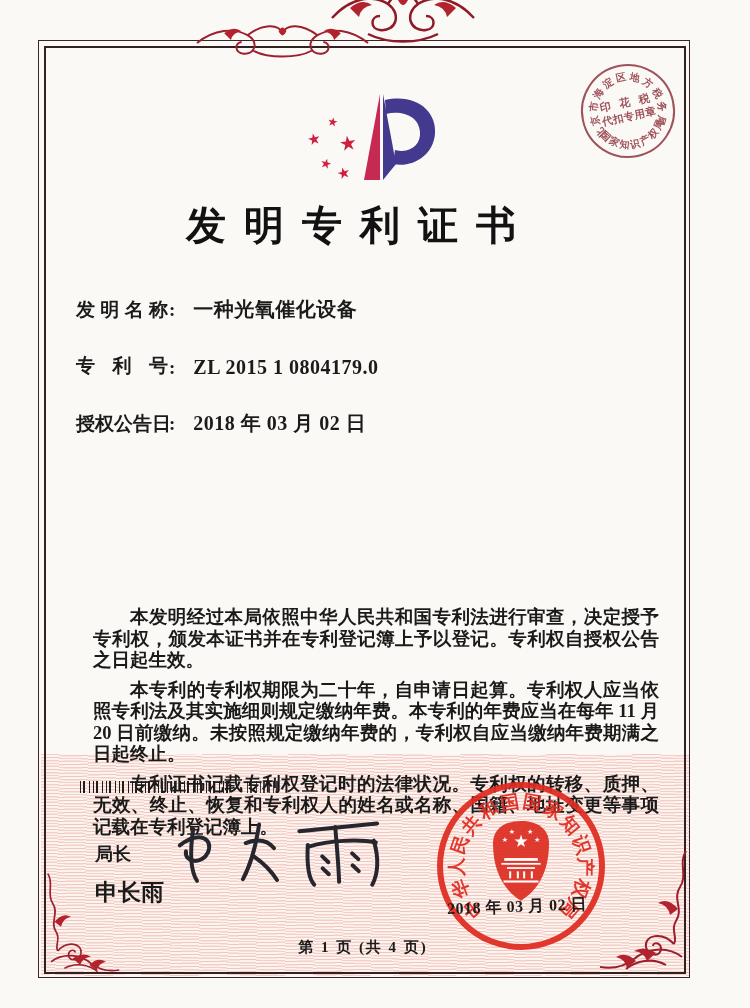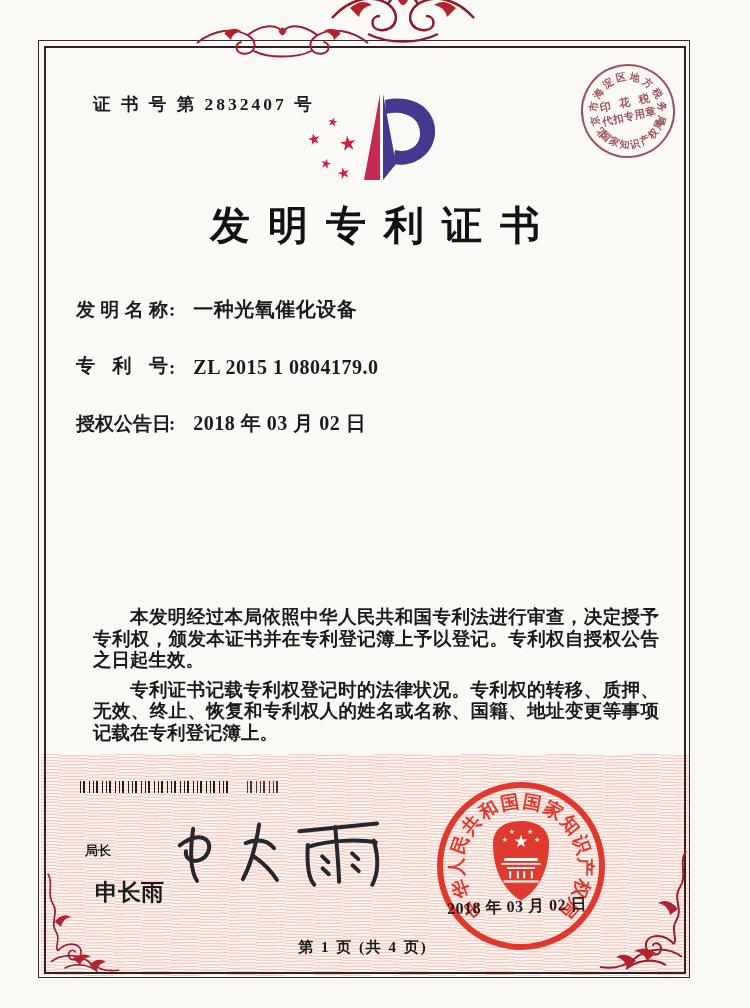--- a/index.html
+++ b/index.html
@@ -24,42 +24,42 @@
   
   .orn{position:absolute;z-index:3;}
   .orn-top-flourish{left:195px;top:21px;width:175px;height:42px;}
   .orn-top-cut{left:328px;top:-16px;width:150px;height:62px;}
   .orn-corner-bl{left:33px;top:872px;width:96px;height:108px;}
   .orn-corner-br{left:596px;top:848px;width:100px;height:132px;transform:scaleX(-1);}
   
   .cert-no{position:absolute;left:93px;top:92px;font-size:17.5px;font-weight:700;
     letter-spacing:3px;z-index:2;}
   .logo{position:absolute;left:298px;top:88px;width:150px;height:108px;z-index:2;}
-  .title{position:absolute;left:50px;top:198px;width:650px;text-align:center;
+  .title{position:absolute;left:26px;top:198px;width:650px;text-align:center;
     font-size:40px;font-weight:700;letter-spacing:18px;padding-left:18px;
     box-sizing:border-box;color:#121212;z-index:2;}
   
   .fields{position:absolute;left:76px;top:296px;width:560px;z-index:2;}
   .field-row{height:24px;margin-bottom:33px;white-space:nowrap;}
   .flabel{display:inline-block;width:92px;font-size:19px;font-weight:700;
     text-align:justify;text-align-last:justify;vertical-align:bottom;}
   .fcolon{font-size:19px;font-weight:700;margin-left:1px;}
   .fvalue{font-size:20px;font-weight:700;margin-left:14px;letter-spacing:.5px;}
   
   .body-text{position:absolute;left:85px;top:599px;width:582px;z-index:2;
     font-size:18.5px;line-height:21.5px;font-weight:600;color:#1a1a1a;text-align:justify;}
   .body-text p{margin:8px;text-indent:2em;}
   
   .barcode{position:absolute;top:781px;height:12px;z-index:2;
     background:repeating-linear-gradient(90deg,#1e1e1e 0 1.5px,transparent 1.5px 3px,
       #1e1e1e 3px 5.5px,transparent 5.5px 9px,#1e1e1e 9px 10px,transparent 10px 13px);}
   .bc-main{left:80px;width:148px;}
   .bc-tail{left:247px;width:32px;opacity:.85;}
   
-  .sig-title{position:absolute;left:85px;top:842px;font-size:13px;font-weight:700;z-index:2;}
+  .sig-title{position:absolute;left:95px;top:842px;font-size:18px;font-weight:700;z-index:2;}
   .sig-name{position:absolute;left:95px;top:877px;font-size:23px;font-weight:700;z-index:2;}
   .signature-svg{position:absolute;left:150px;top:798px;width:252px;height:106px;z-index:2;
     transform:rotate(-2deg);}
   
   .seal{position:absolute;left:437px;top:782px;width:168px;height:168px;z-index:4;opacity:.93;}
   .seal-ring{position:absolute;inset:0;border:6px solid #df2b20;border-radius:50%;}
   .arc{position:absolute;inset:0;}
   .arc span{position:absolute;left:50%;top:50%;font-weight:700;line-height:1;}
   .seal .arc span{font-size:18.5px;color:#df2b20;}
   .emblem{position:absolute;left:50%;top:49%;transform:translate(-50%,-52%);}
@@ -133,21 +133,20 @@
       <path d="M14,108 C30,96 50,100 62,110 C72,118 84,120 96,118"></path>
       <path d="M30,116 C44,108 60,112 70,120"></path>
     </g>
     <g fill="#b3232e">
       <path d="M18,60 q10,-12 20,-6 q-10,2 -12,12 z"></path>
       <path d="M40,104 q12,-8 22,-2 q-10,1 -13,10 z"></path>
       <path d="M60,112 q10,-10 20,-4 q-9,2 -11,11 z"></path>
     </g>
   </svg>
 
-  <div class="cert-no">证 书 号 第 2832407 号</div>
 
   <svg class="logo" viewBox="0 0 150 108">
     <g fill="#cf2040" font-family="'DejaVu Sans',sans-serif" text-anchor="middle">
       <text x="17" y="56" font-size="15" transform="rotate(-12 17 56)">★</text>
       <text x="34" y="38" font-size="12" transform="rotate(10 34 38)">★</text>
       <text x="51" y="62" font-size="20" transform="rotate(-8 51 62)">★</text>
       <text x="27" y="80" font-size="13" transform="rotate(14 27 80)">★</text>
       <text x="47" y="90" font-size="15" transform="rotate(-15 47 90)">★</text>
     </g>
     <polygon points="82,6 66,92 82,92" fill="#c62a52"></polygon>
@@ -167,20 +166,21 @@
       <span class="fvalue">ZL 2015 1 0804179.0</span>
     </div>
     <div class="field-row">
       <span class="flabel">授权公告日</span><span class="fcolon">:</span>
       <span class="fvalue">2018 年 03 月 02 日</span>
     </div>
   </div>
 
   <div class="body-text">
     <p>本发明经过本局依照中华人民共和国专利法进行审查，决定授予专利权，颁发本证书并在专利登记簿上予以登记。专利权自授权公告之日起生效。</p>
+    <p>本专利的专利权期限为二十年，自申请日起算。专利权人应当依照专利法及其实施细则规定缴纳年费。本专利的年费应当在每年 11 月 20 日前缴纳。未按照规定缴纳年费的，专利权自应当缴纳年费期满之日起终止。</p>
     <p>专利证书记载专利权登记时的法律状况。专利权的转移、质押、无效、终止、恢复和专利权人的姓名或名称、国籍、地址变更等事项记载在专利登记簿上。</p>
   </div>
 
   <div class="barcode bc-main"></div>
   <div class="barcode bc-tail"></div>
 
   <div class="sig-title">局长</div>
   <div class="sig-name">申长雨</div>
   <svg class="signature-svg" viewBox="0 0 252 106">
     <g fill="none" stroke="#26262e" stroke-width="4" stroke-linecap="round" stroke-linejoin="round">

